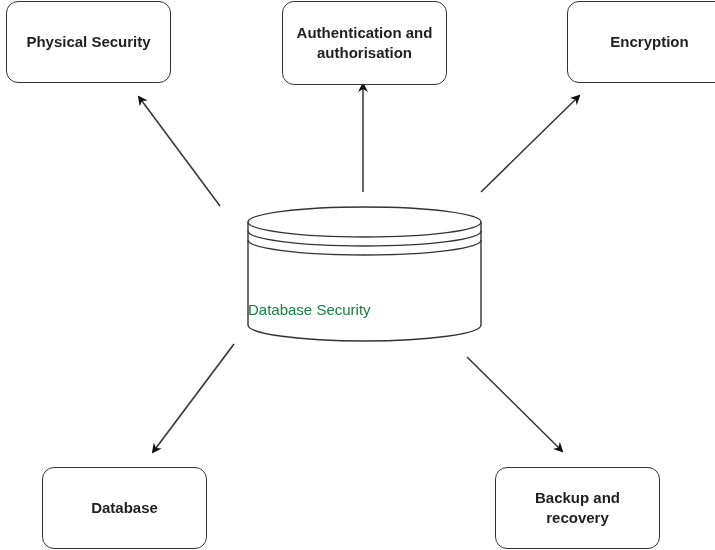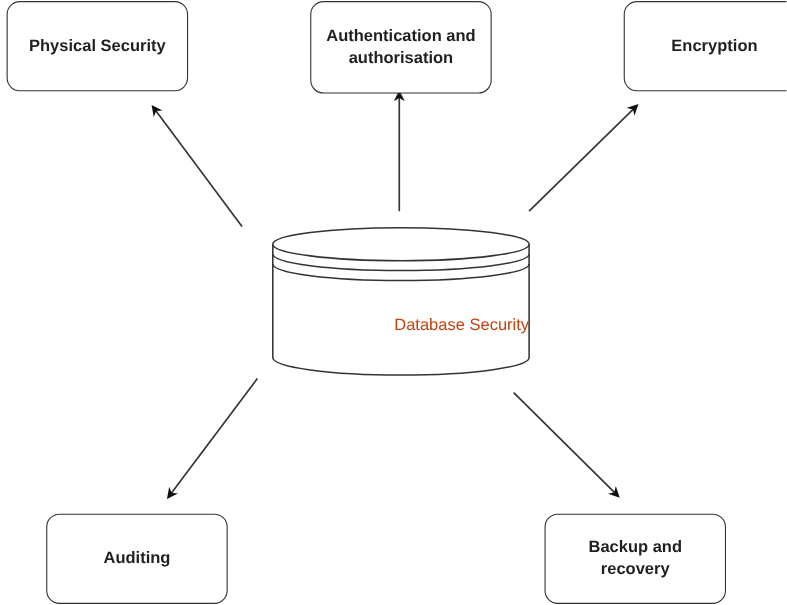--- a/index.html
+++ b/index.html
@@ -11,22 +11,22 @@
     display: flex; align-items: center; justify-content: center; text-align: center;
     font-weight: bold; font-size: 15px; line-height: 20px; color: #1f1f1f;
     padding: 0 6px;
   }
   #n-physical { left: 6px;   top: 1px;   width: 165px; height: 82px; }
   #n-auth     { left: 282px; top: 1px;   width: 165px; height: 84px; }
   #n-enc      { left: 567px; top: 1px;   width: 165px; height: 82px; }
   #n-audit    { left: 42px;  top: 467px; width: 165px; height: 82px; }
   #n-backup   { left: 495px; top: 467px; width: 165px; height: 82px; }
   svg#edges { position: absolute; left: 0; top: 0; }
-  .db-label { position: absolute; left: 248px; top: 287px; width: 233px; text-align: right;
-              font-size: 15px; color: #c2410c; }
+  .db-label { position: absolute; left: 248px; top: 301px; width: 233px; text-align: left;
+              font-size: 15px; color: #15803d; }
 </style>
 </head>
 <body>
 
 <svg id="edges" width="715" height="550">
   <defs>
     <marker id="arrowhead" markerWidth="10" markerHeight="10" refX="8" refY="5" orient="auto" markerUnits="userSpaceOnUse">
       <path d="M0,0 L10,5 L0,10 L3,5 Z" fill="#111111"></path>
     </marker>
   </defs>
@@ -50,17 +50,17 @@
 <div class="node" id="n-physical">
   <span>Physical Security</span>
 </div>
 <div class="node" id="n-auth">
   <span>Authentication and authorisation</span>
 </div>
 <div class="node" id="n-enc">
   <span>Encryption</span>
 </div>
 <div class="node" id="n-audit">
-  <span>Auditing</span>
+  <span>Database</span>
 </div>
 <div class="node" id="n-backup">
   <span style="display:inline-block;width:110px;">Backup and recovery</span>
 </div>
 
 </body></html>

